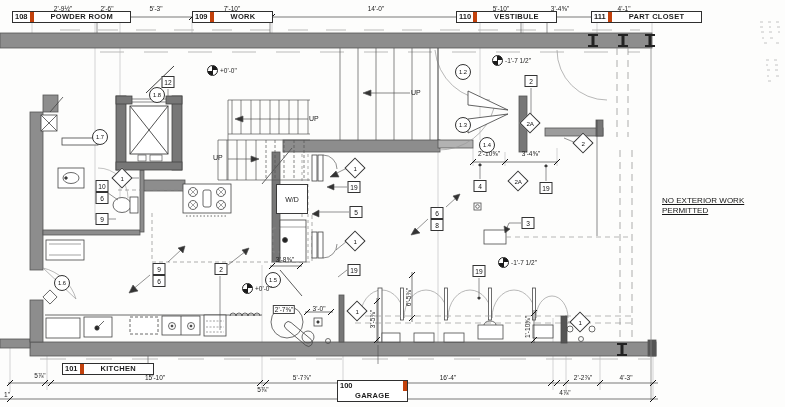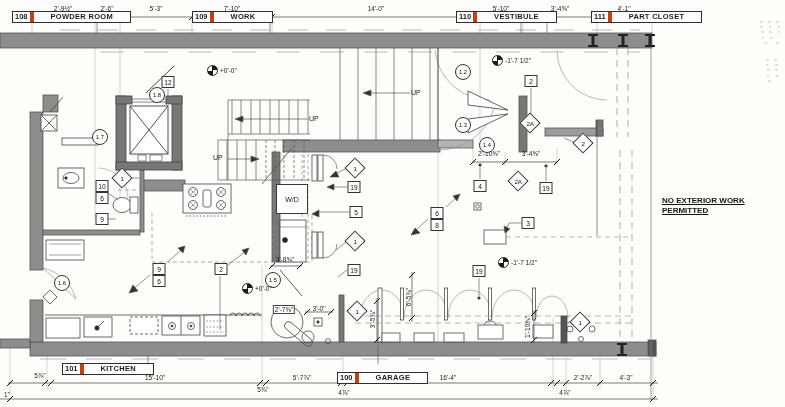--- a/index.html
+++ b/index.html
@@ -21,21 +21,21 @@
   .tag.square{min-width:9px;height:10px;border:1px solid #333;font-size:6.6px;padding:0 1px;}
   .tag.diamond{width:13px;height:13px;border:1px solid #333;transform:translate(-50%,-50%) rotate(45deg);}
   .tag.diamond span{transform:rotate(-45deg);font-size:6.2px;}
   .level{position:absolute;display:flex;align-items:center;z-index:3;}
   .level .mk{width:9px;height:9px;border:1px solid #222;border-radius:50%;margin-right:2px;
       background:conic-gradient(#1b1b1b 0 25%,#fff 25% 50%,#1b1b1b 50% 75%,#fff 75%);}
   .level .tx{font-size:6.5px;white-space:nowrap;}
   .up-label{position:absolute;font-size:7px;font-weight:400;z-index:2;}
   .wd-box{position:absolute;border:1px solid #3a3a3a;background:#fff;display:flex;align-items:center;
       justify-content:center;font-size:7px;z-index:2;}
-  .note{position:absolute;left:662px;top:196px;width:120px;font-size:8px;font-weight:700;
+  .note{position:absolute;left:662px;top:196px;width:120px;font-size:8px;font-weight:400;
       line-height:10px;color:#151515;z-index:3;}
   .note div{text-decoration:underline;}
 </style>
 </head>
 <body>
 
 <div id="plan">
 
   <svg id="drawing" width="785" height="407" viewBox="0 0 785 407" xmlns="http://www.w3.org/2000/svg">
 
@@ -318,21 +318,21 @@
         <span class="nm">VESTIBULE</span>
       </div>
       <div class="room-label" style="left: 543px; top: 11px; margin-left: 48px;">
         <span class="num">111</span>
         <span class="nm">PART CLOSET</span>
       </div>
       <div class="room-label" style="left: 62px; top: 363px;">
         <span class="num">101</span>
         <span class="nm">KITCHEN</span>
       </div>
-      <div class="room-label" style="left: 337px; top: 372px;">
+      <div class="room-label" style="left: 337px; top: 380px; flex-direction: column;">
         <span class="num">100</span>
         <span class="nm">GARAGE</span>
       </div>
       <div class="dim" style="left: 63px; top: 5px;">2'-9½"</div>
       <div class="dim" style="left: 107px; top: 5px;">2'-6"</div>
       <div class="dim" style="left: 156px; top: 5px;">5'-3"</div>
       <div class="dim" style="left: 232px; top: 5px;">7'-10"</div>
       <div class="dim" style="left: 376px; top: 5px;">14'-0"</div>
       <div class="dim" style="left: 501px; top: 5px;">5'-10"</div>
       <div class="dim" style="left: 560px; top: 5px;">3'-4⅝"</div>

